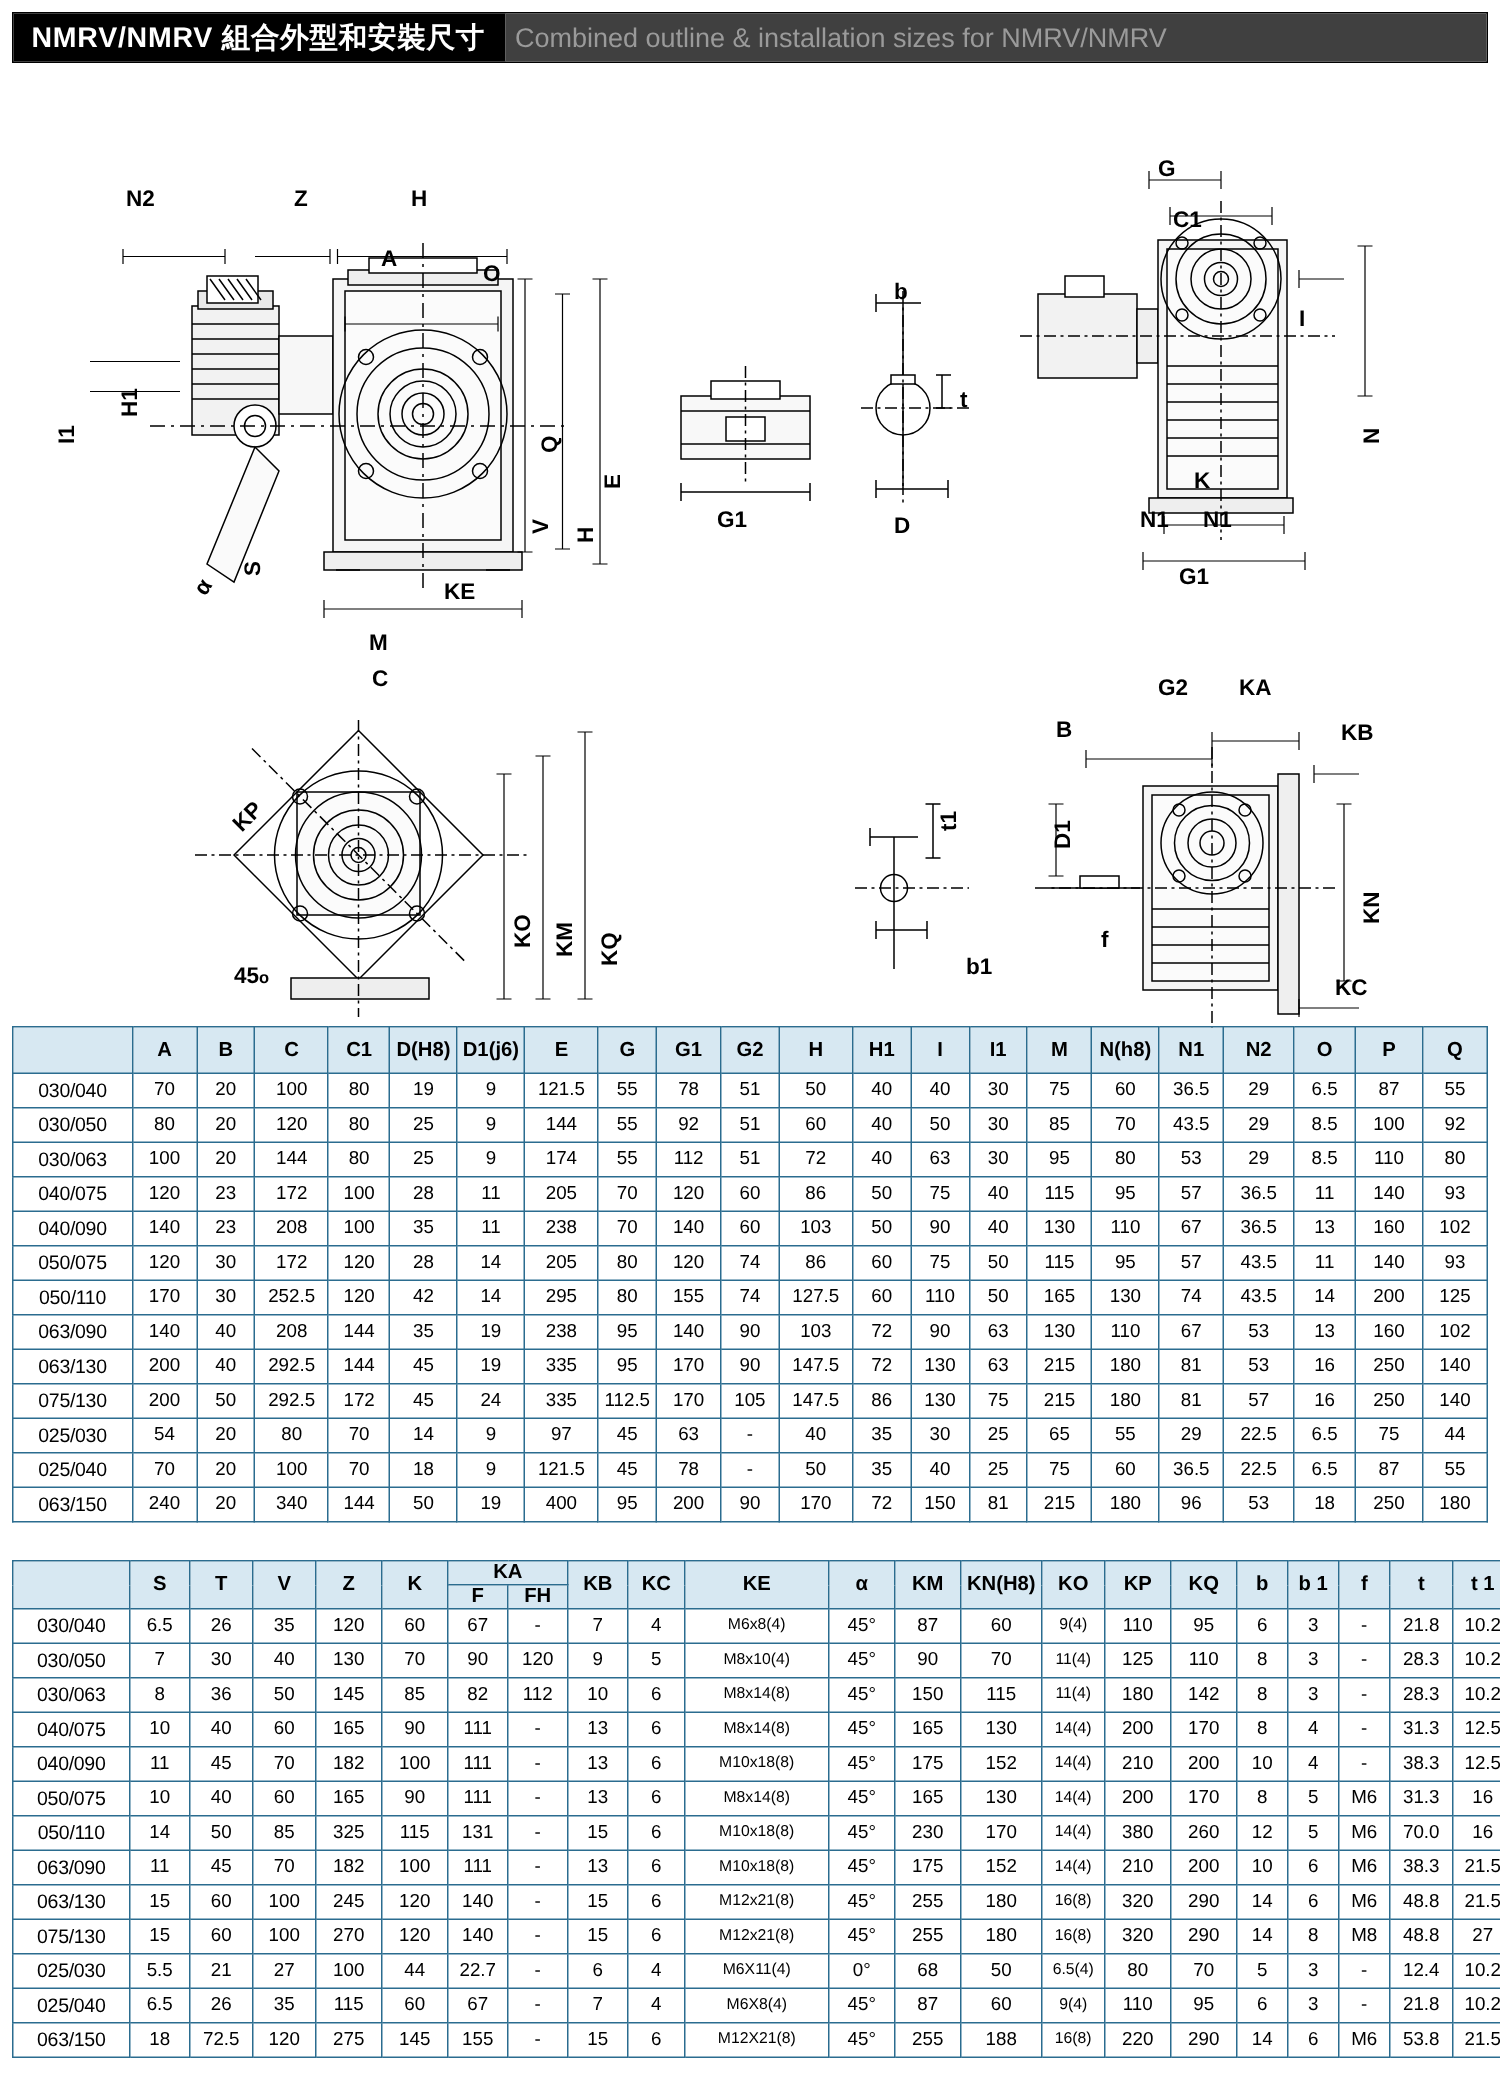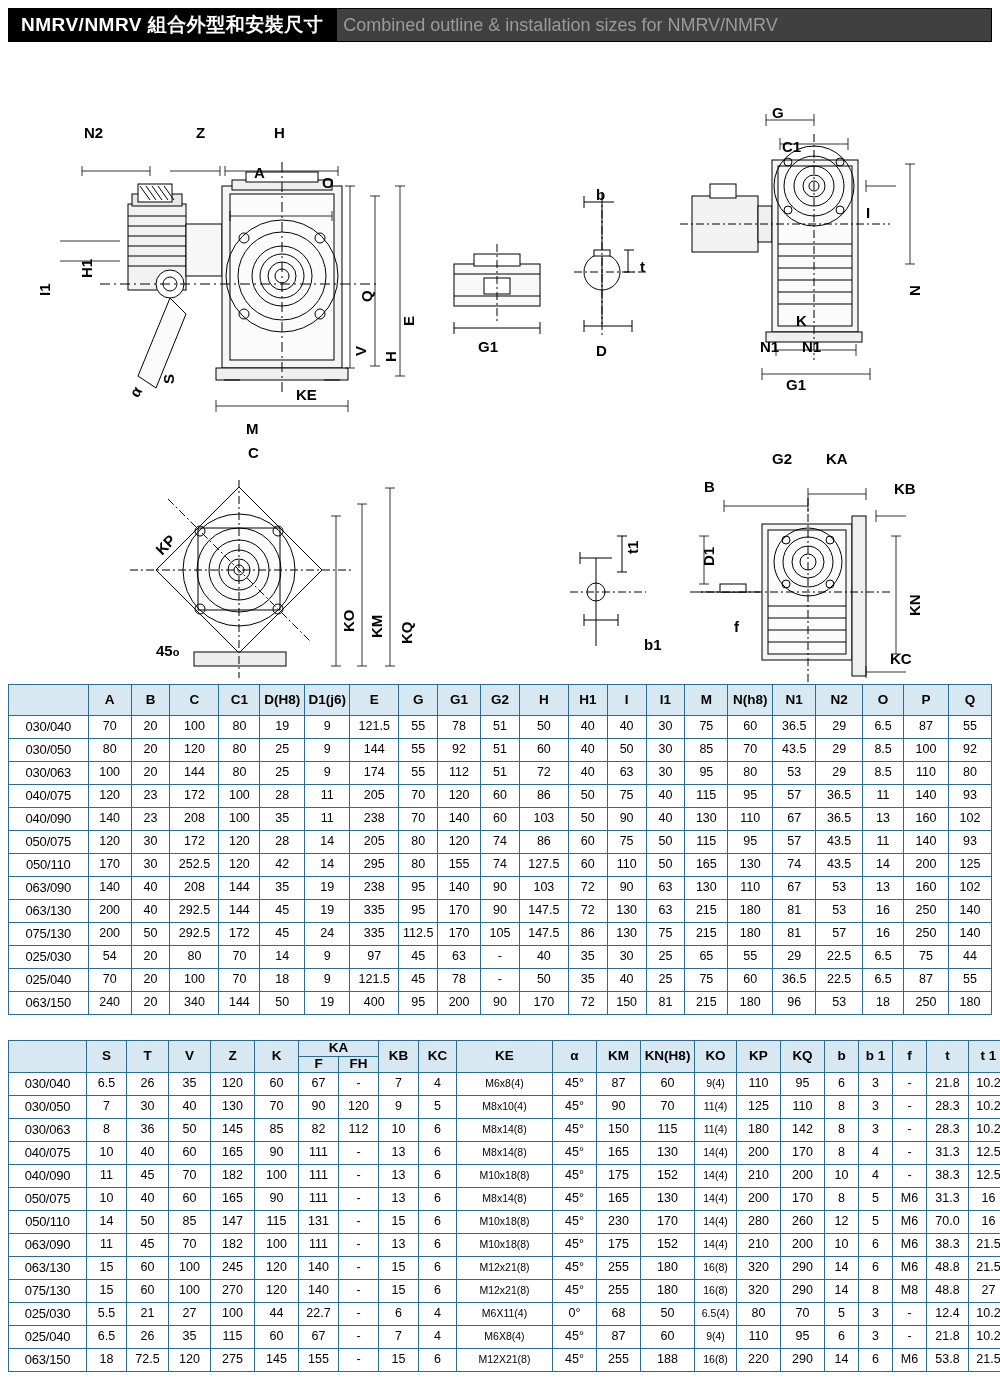--- a/index.html
+++ b/index.html
@@ -932,32 +932,32 @@
             <td>5</td>
             <td>M6</td>
             <td>31.3</td>
             <td>16</td>
           </tr>
           <tr>
             <td class="rowhdr">050/110</td>
             <td>14</td>
             <td>50</td>
             <td>85</td>
-            <td>147</td>
+            <td>325</td>
             <td>115</td>
             <td>131</td>
             <td>-</td>
             <td>15</td>
             <td>6</td>
             <td class="sub">M10x18(8)</td>
             <td>45°</td>
             <td>230</td>
             <td>170</td>
             <td class="sub">14(4)</td>
-            <td>280</td>
+            <td>380</td>
             <td>260</td>
             <td>12</td>
             <td>5</td>
             <td>M6</td>
             <td>70.0</td>
             <td>16</td>
           </tr>
           <tr>
             <td class="rowhdr">063/090</td>
             <td>11</td>

